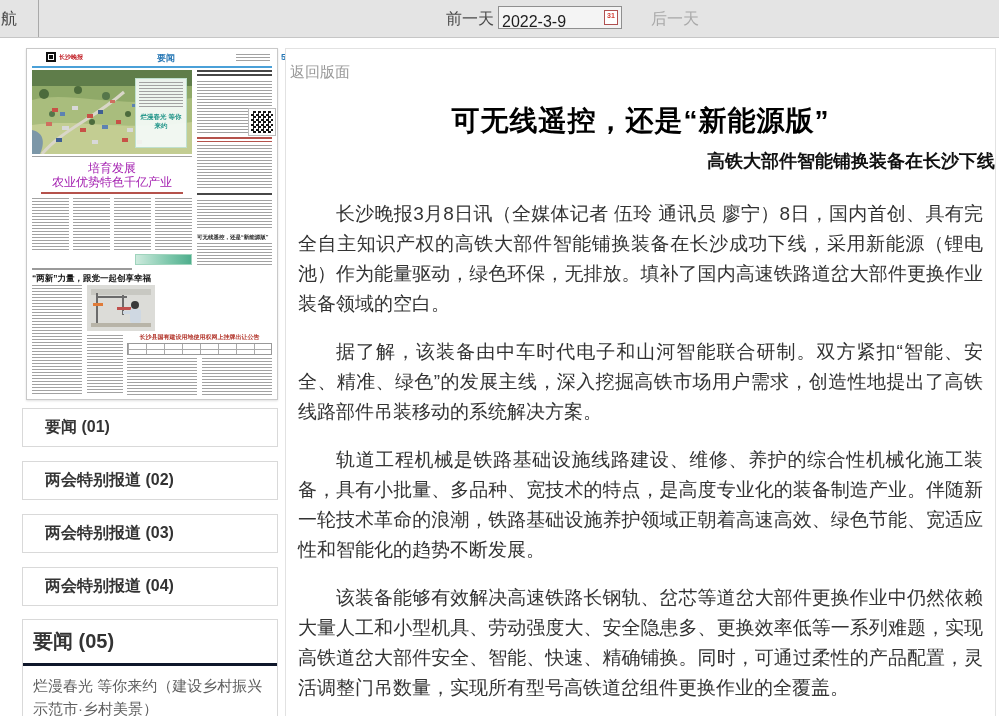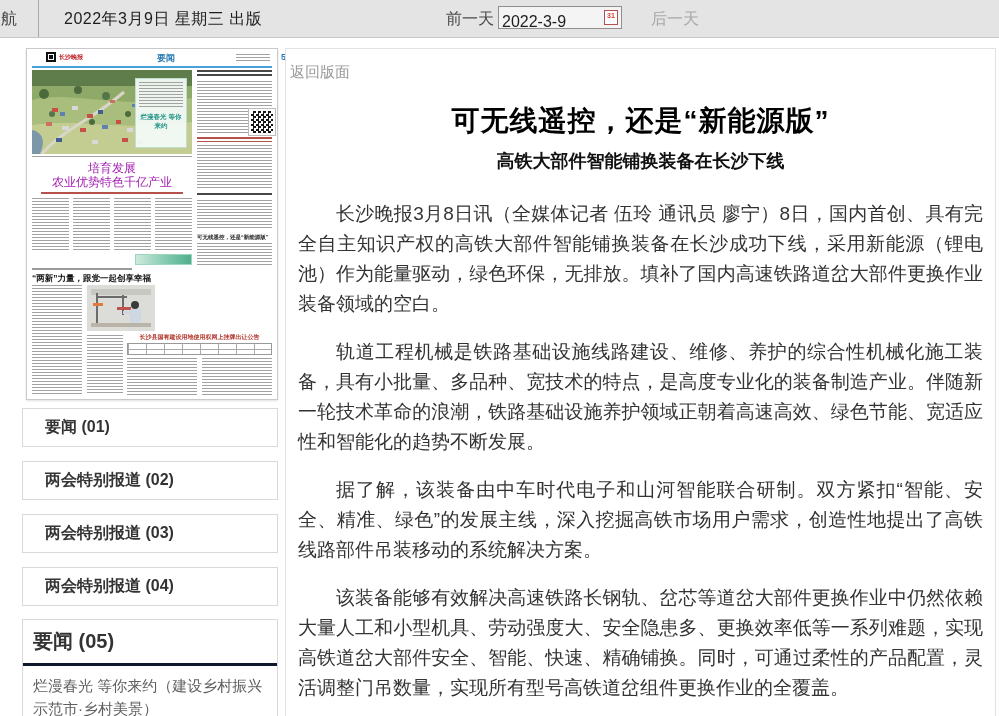--- a/index.html
+++ b/index.html
@@ -128,34 +128,33 @@
     border-bottom:1px solid #e3e3e3;
   }
   .art-item:last-child{border-bottom:0;}
   
   .main{
     position:absolute;left:285px;top:48px;width:711px;height:760px;
     background:#fff;border:1px solid #e2e2e2;box-sizing:border-box;
   }
   .back{margin:14px 0 0 4px;font-size:15px;color:#999;display:inline-block;cursor:pointer;}
   .a-title{text-align:center;font-size:28px;font-weight:bold;color:#000;margin-top:20px;letter-spacing:1px;}
-  .a-subtitle{text-align:center;font-size:18px;font-weight:bold;color:#111;margin-top:9px;}
+  .a-subtitle{text-align:right;font-size:18px;font-weight:bold;color:#111;margin-top:9px;}
   .a-body{margin:26px 12px 0;}
   .a-body p{
     font-size:19px;line-height:30px;color:#333;text-align:justify;
     text-indent:2em;margin:0 0 18px;
   }
 </style>
 </head>
 <body>
 
 <div class="topbar">
   <span class="nav-partial">航</span>
   <span class="bar-divider"></span>
-  <span class="pubdate">2022年3月9日 星期三 出版</span>
   <span class="prev">前一天</span>
   <span class="date-box">
     <input type="text" readonly="" value="2022-3-9" style="">
     <span class="cal-icon">
       <span class="cal-top"></span>
       <span class="cal-num">31</span>
     </span>
   </span>
   <span class="next">后一天</span>
 </div>
@@ -291,18 +290,18 @@
 
   </div>
 </div>
 
 <div class="main">
   <span class="back">返回版面</span>
   <div class="a-title">可无线遥控，还是“新能源版”</div>
   <div class="a-subtitle">高铁大部件智能铺换装备在长沙下线</div>
   <div class="a-body">
     <p>长沙晚报3月8日讯（全媒体记者 伍玲 通讯员 廖宁）8日，国内首创、具有完全自主知识产权的高铁大部件智能铺换装备在长沙成功下线，采用新能源（锂电池）作为能量驱动，绿色环保，无排放。填补了国内高速铁路道岔大部件更换作业装备领域的空白。</p>
+    <p>据了解，该装备由中车时代电子和山河智能联合研制。双方紧扣“智能、安全、精准、绿色”的发展主线，深入挖掘高铁市场用户需求，创造性地提出了高铁线路部件吊装移动的系统解决方案。</p>
     <p>轨道工程机械是铁路基础设施线路建设、维修、养护的综合性机械化施工装备，具有小批量、多品种、宽技术的特点，是高度专业化的装备制造产业。伴随新一轮技术革命的浪潮，铁路基础设施养护领域正朝着高速高效、绿色节能、宽适应性和智能化的趋势不断发展。</p>
-    <p>据了解，该装备由中车时代电子和山河智能联合研制。双方紧扣“智能、安全、精准、绿色”的发展主线，深入挖掘高铁市场用户需求，创造性地提出了高铁线路部件吊装移动的系统解决方案。</p>
     <p>该装备能够有效解决高速铁路长钢轨、岔芯等道岔大部件更换作业中仍然依赖大量人工和小型机具、劳动强度大、安全隐患多、更换效率低等一系列难题，实现高铁道岔大部件安全、智能、快速、精确铺换。同时，可通过柔性的产品配置，灵活调整门吊数量，实现所有型号高铁道岔组件更换作业的全覆盖。</p>
 
   </div>
 </div>
 
 </body></html>

